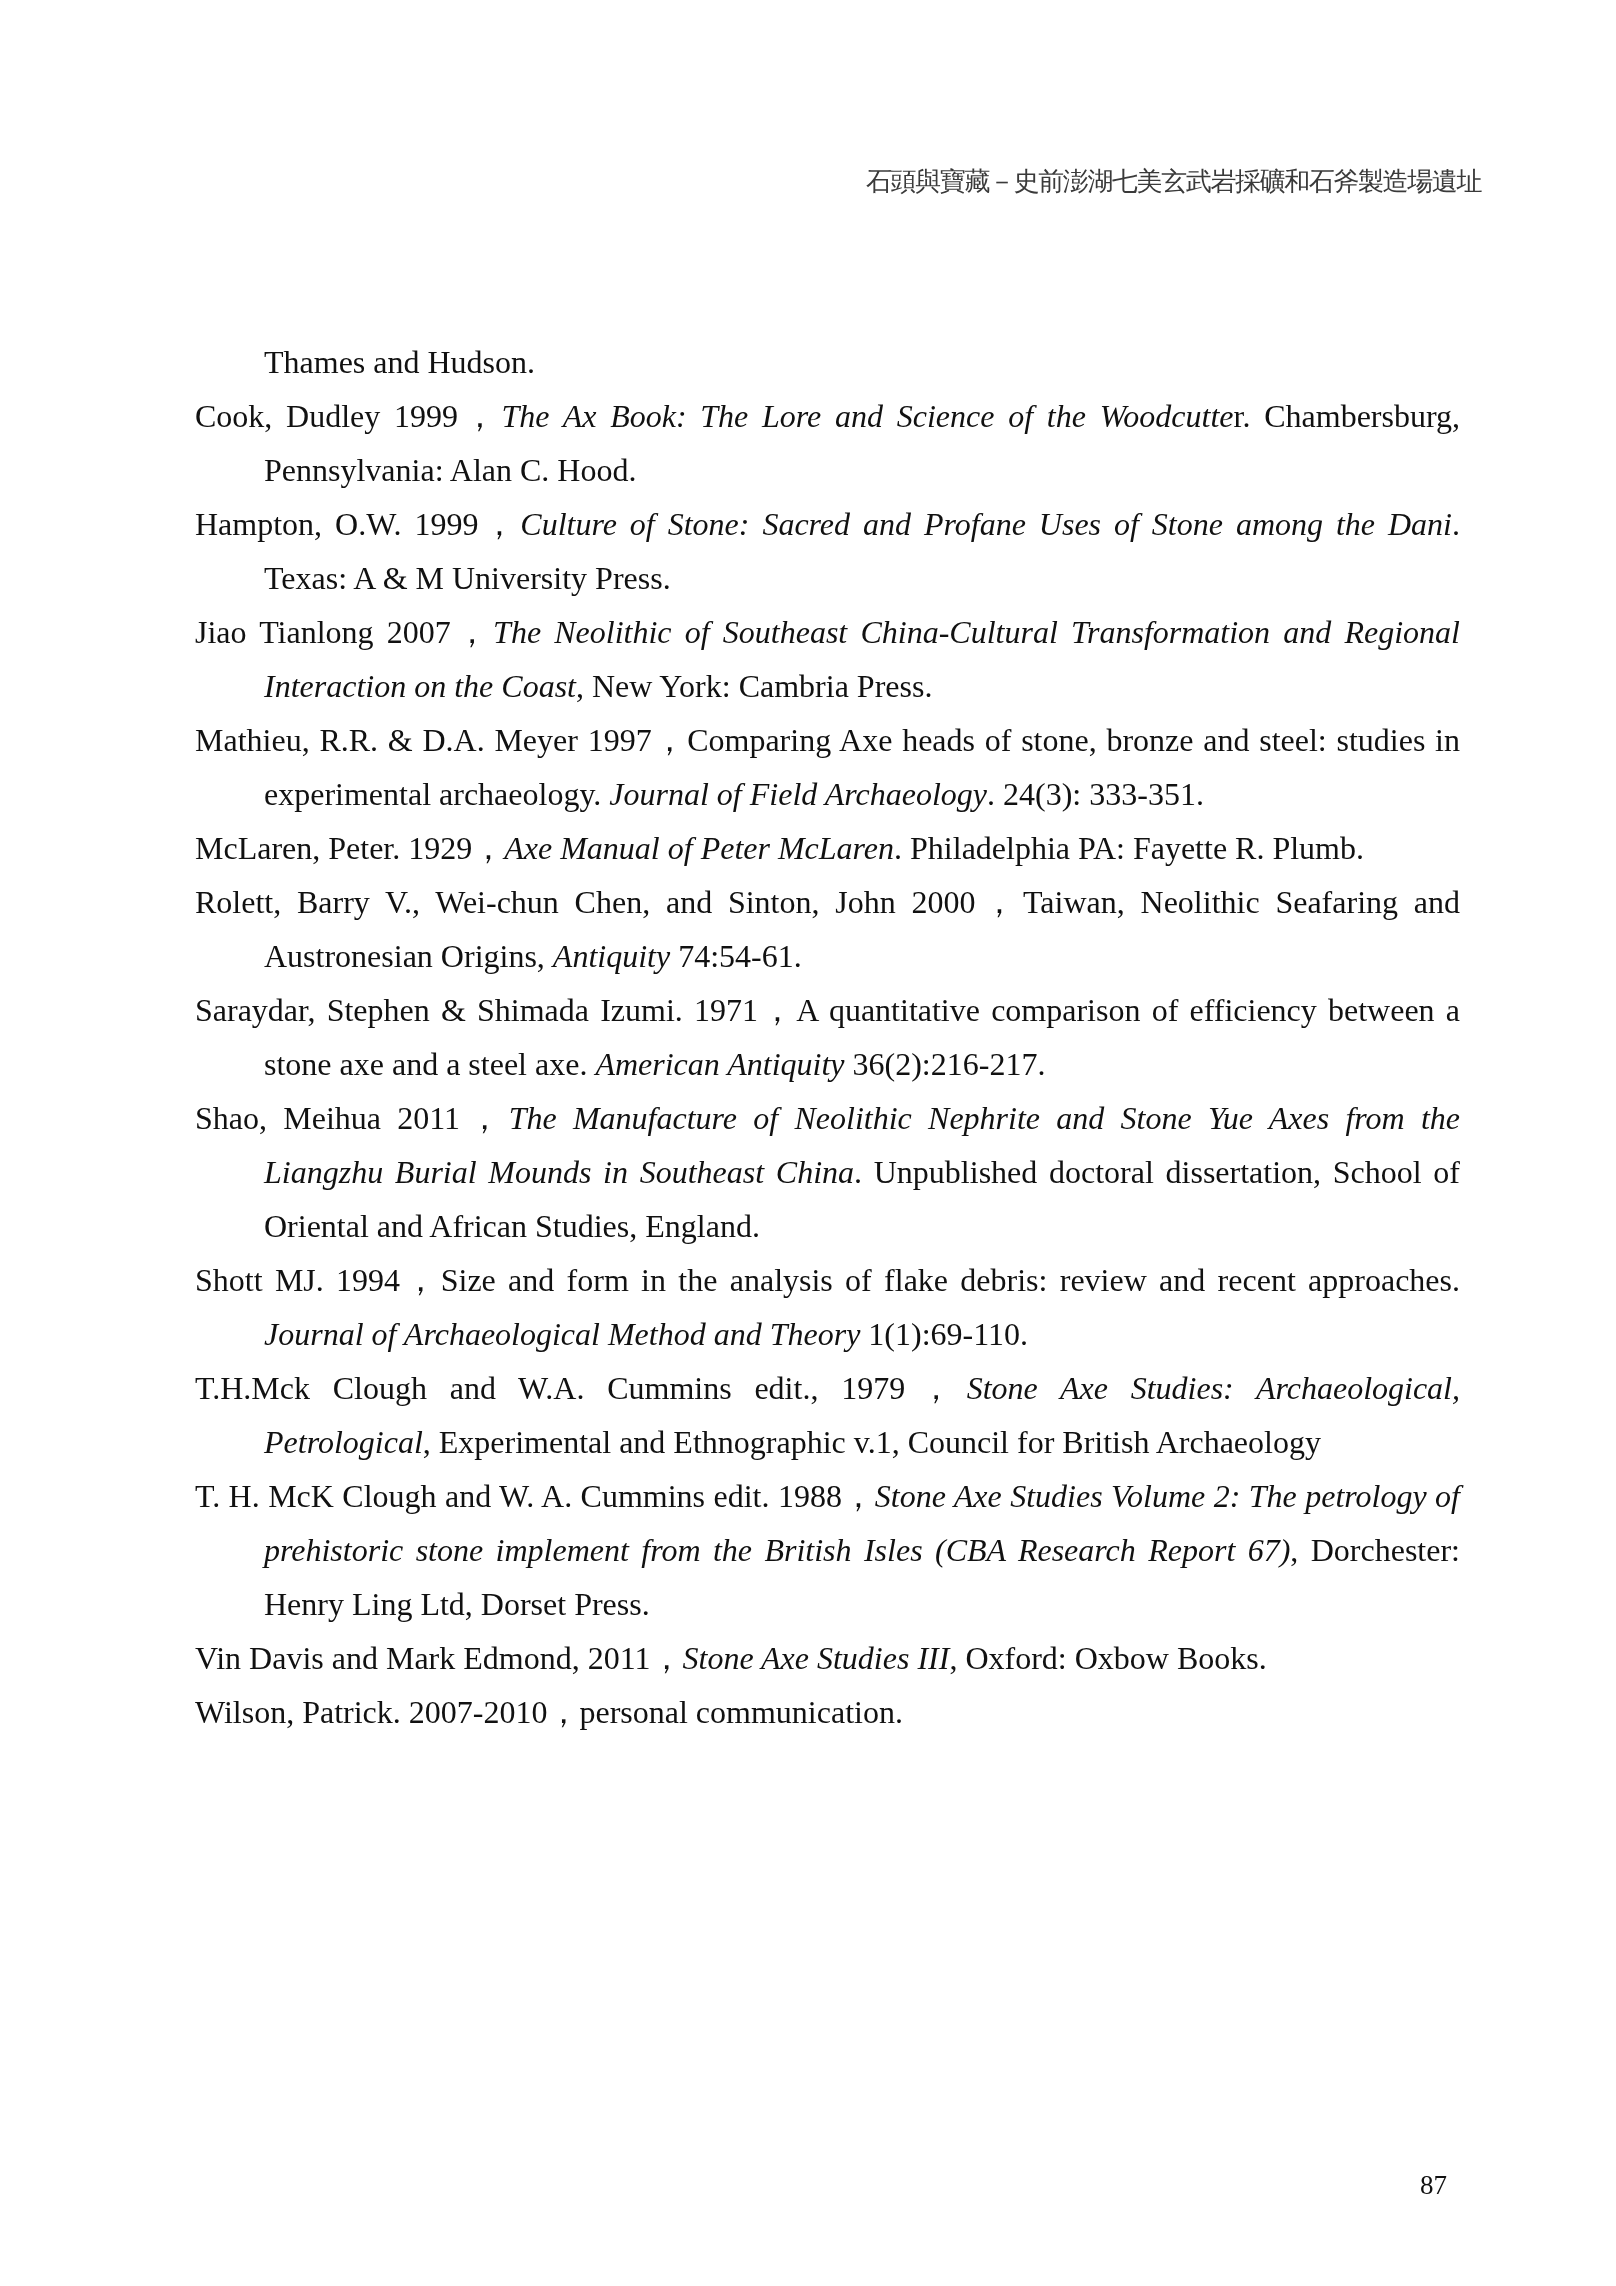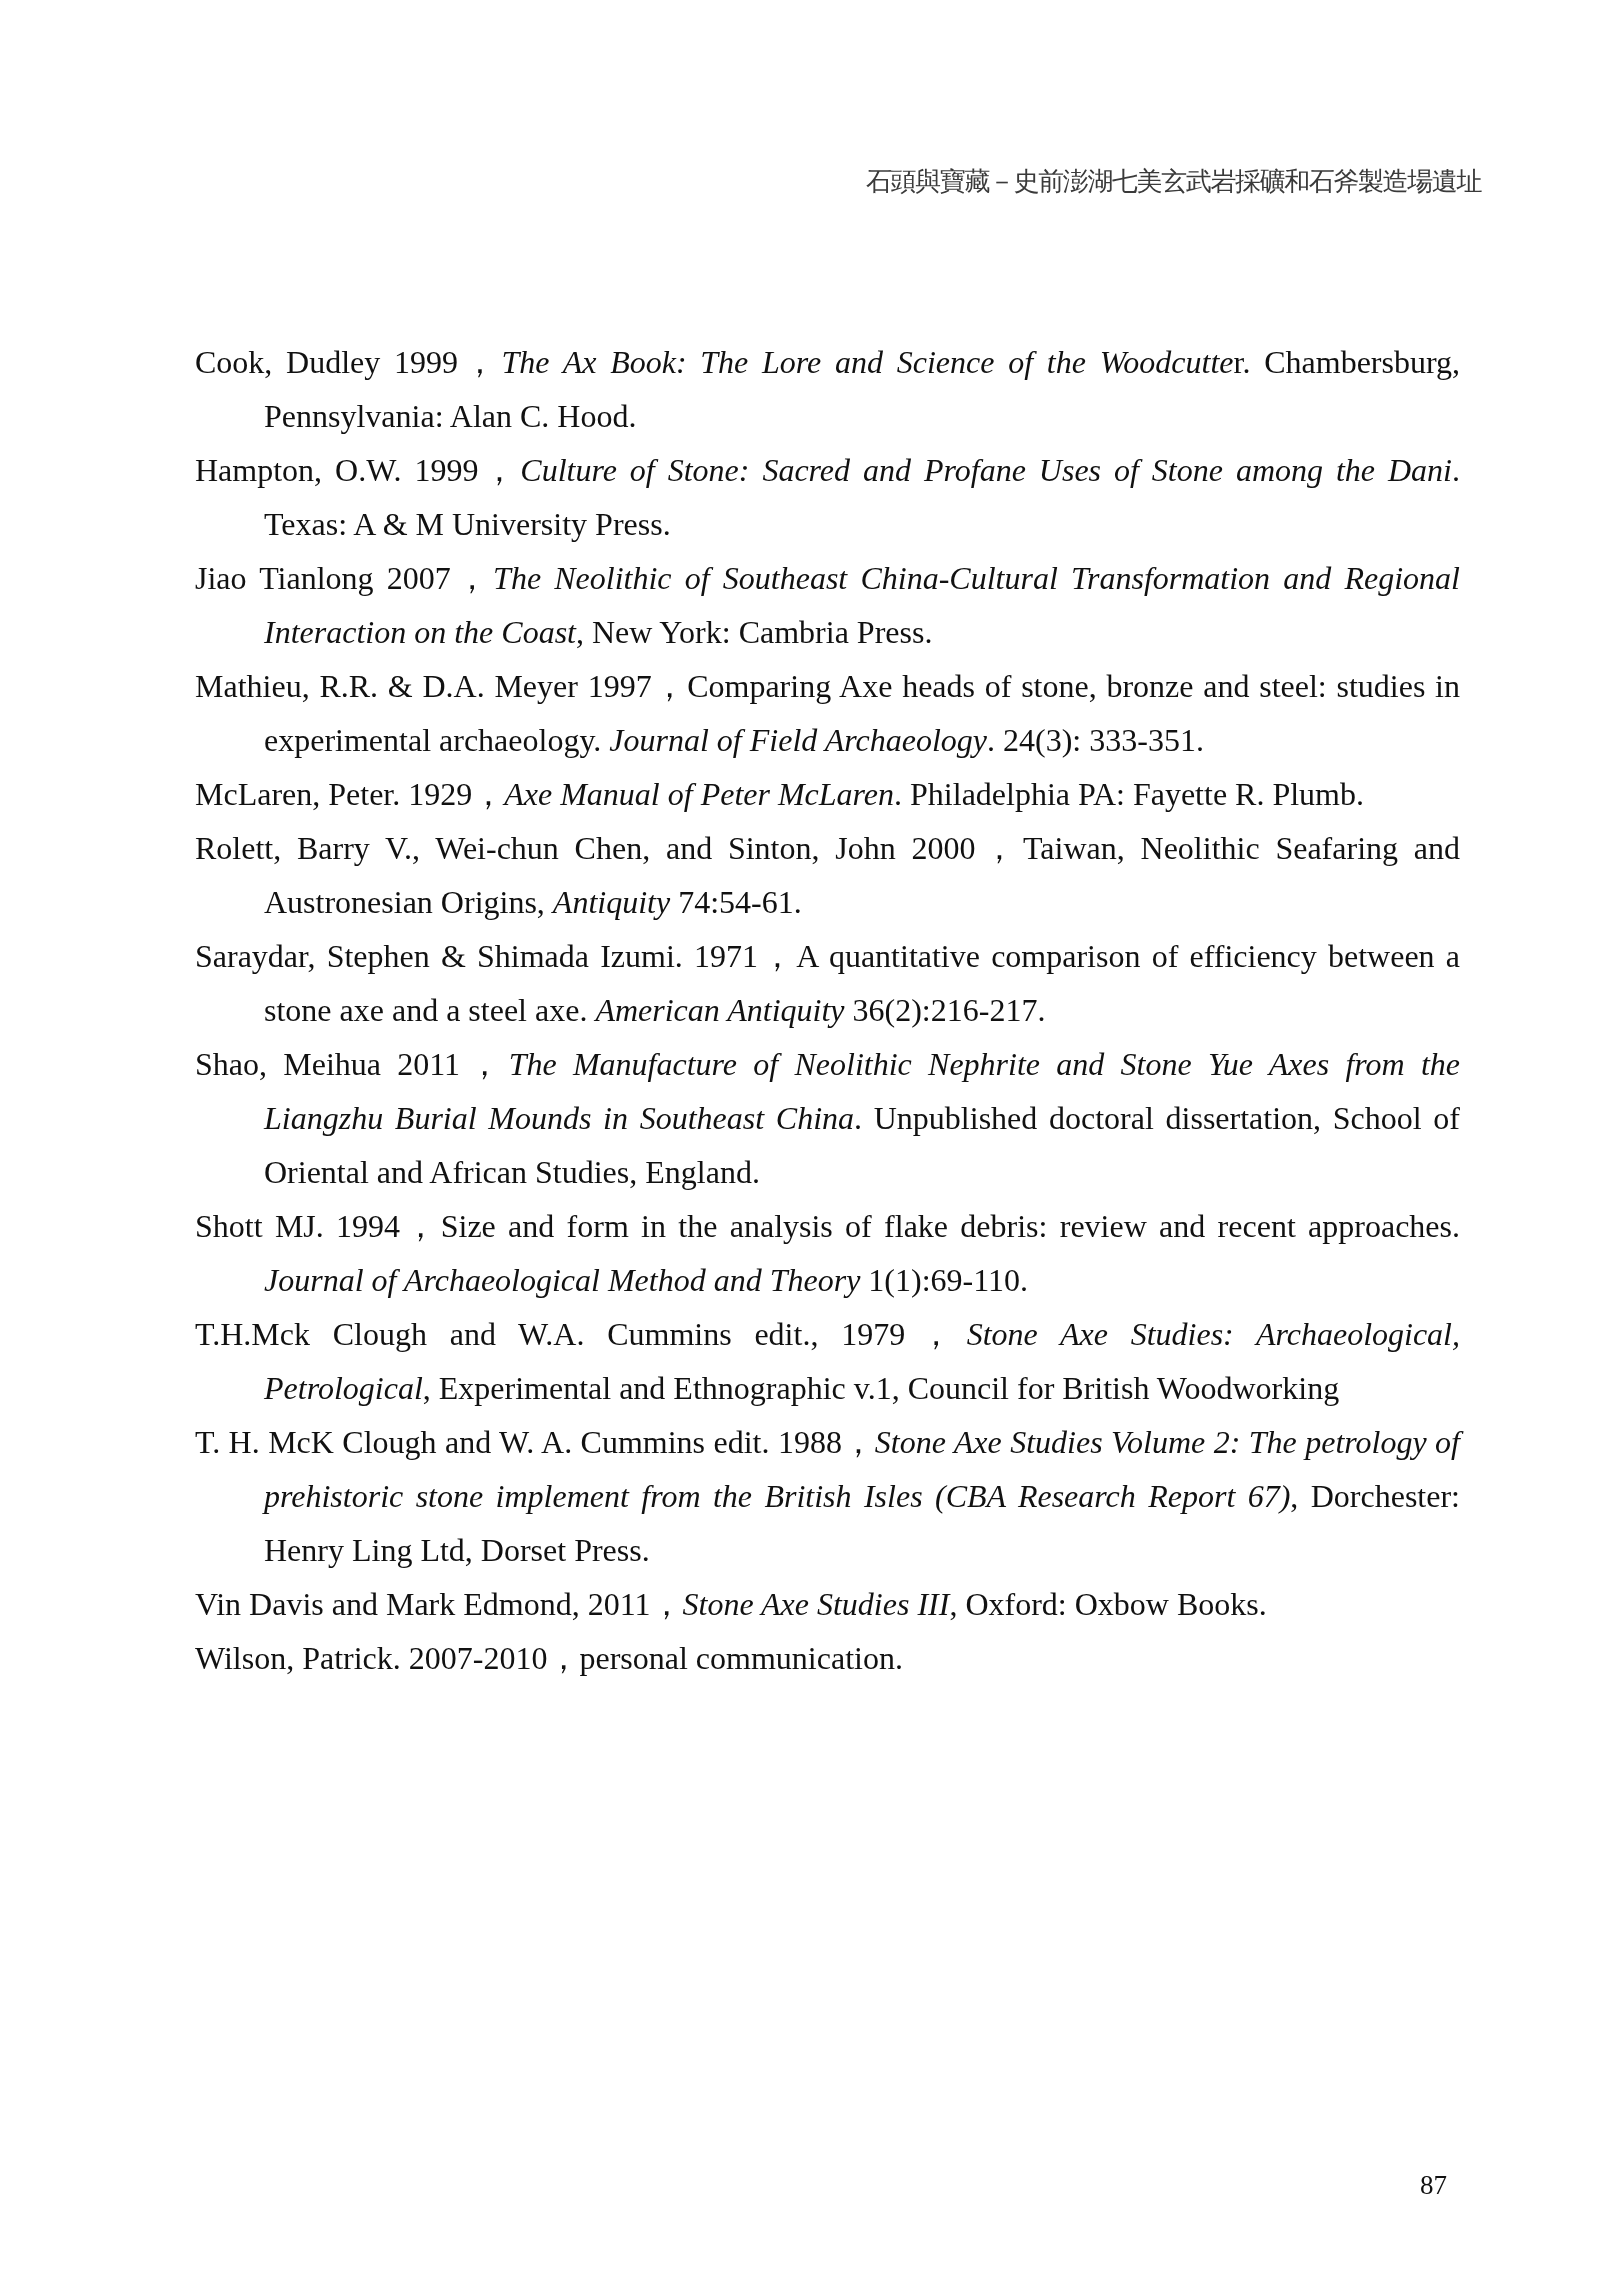--- a/index.html
+++ b/index.html
@@ -25,29 +25,30 @@
     position: absolute; top: 2170px; left: 1420px;
     font-family: "Liberation Serif", serif; font-size: 27px; color: #111;
   }
 </style>
 </head>
 <body>
 
 <div class="page-header">石頭與寶藏－史前澎湖七美玄武岩採礦和石斧製造場遺址</div>
 
 <div class="refs" id="refs">
+    <div class="ref cont"><span>Thames and Hudson.</span></div>
     <div class="ref"><span>Cook, Dudley 1999，</span><i>The Ax Book: The Lore and Science of the Woodcutte</i><span>r. Chambersburg, Pennsylvania: Alan C. Hood.</span></div>
     <div class="ref"><span>Hampton, O.W. 1999，</span><i>Culture of Stone: Sacred and Profane Uses of Stone among the Dani</i><span>. Texas: A &amp; M University Press.</span></div>
     <div class="ref"><span>Jiao Tianlong 2007，</span><i>The Neolithic of Southeast China-Cultural Transformation and Regional Interaction on the Coast</i><span>, New York: Cambria Press.</span></div>
     <div class="ref"><span>Mathieu, R.R. &amp; D.A. Meyer 1997，Comparing Axe heads of stone, bronze and steel: studies in experimental archaeology. </span><i>Journal of Field Archaeology</i><span>. 24(3): 333-351.</span></div>
     <div class="ref"><span>McLaren, Peter. 1929，</span><i>Axe Manual of Peter McLaren</i><span>. Philadelphia PA: Fayette R. Plumb.</span></div>
     <div class="ref"><span>Rolett, Barry V., Wei-chun Chen, and Sinton, John 2000，Taiwan, Neolithic Seafaring and Austronesian Origins, </span><i>Antiquity</i><span> 74:54-61.</span></div>
     <div class="ref"><span>Saraydar, Stephen &amp; Shimada Izumi. 1971，A quantitative comparison of efficiency between a stone axe and a steel axe. </span><i>American Antiquity</i><span> 36(2):216-217.</span></div>
     <div class="ref"><span>Shao, Meihua 2011，</span><i>The Manufacture of Neolithic Nephrite and Stone Yue Axes from the Liangzhu Burial Mounds in Southeast China</i><span>. Unpublished doctoral dissertation, School of Oriental and African Studies, England.</span></div>
     <div class="ref"><span>Shott MJ. 1994，Size and form in the analysis of flake debris: review and recent approaches. </span><i>Journal of Archaeological Method and Theory</i><span> 1(1):69-110.</span></div>
-    <div class="ref"><span>T.H.Mck Clough and W.A. Cummins edit., 1979，</span><i>Stone Axe Studies: Archaeological, Petrological</i><span>, Experimental and Ethnographic v.1, Council for British Woodworking</span></div>
+    <div class="ref"><span>T.H.Mck Clough and W.A. Cummins edit., 1979，</span><i>Stone Axe Studies: Archaeological, Petrological</i><span>, Experimental and Ethnographic v.1, Council for British Archaeology</span></div>
     <div class="ref"><span>T. H. McK Clough and W. A. Cummins edit. 1988，</span><i>Stone Axe Studies Volume 2: The petrology of prehistoric stone implement from the British Isles (CBA Research Report 67)</i><span>, Dorchester: Henry Ling Ltd, Dorset Press.</span></div>
     <div class="ref"><span>Vin Davis and Mark Edmond, 2011，</span><i>Stone Axe Studies III</i><span>, Oxford: Oxbow Books.</span></div>
     <div class="ref"><span>Wilson, Patrick. 2007-2010，personal communication.</span></div>
   </div>
 
 <div class="page-number">87</div>
 
 
 </body></html>

